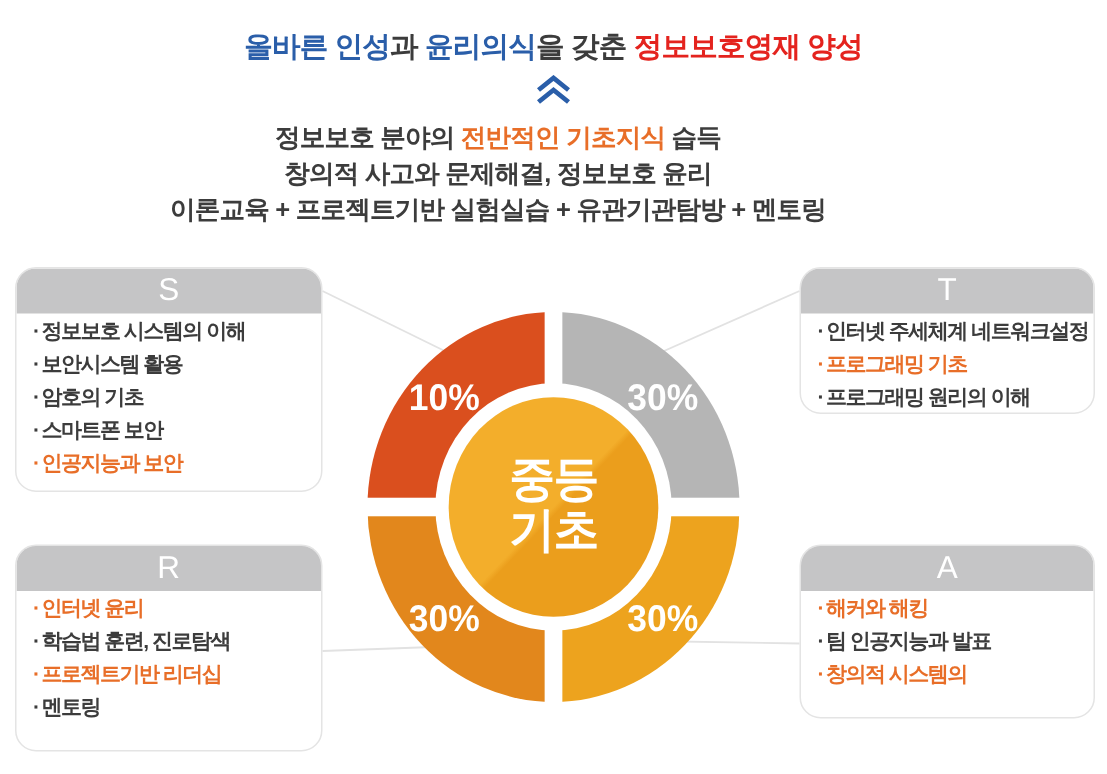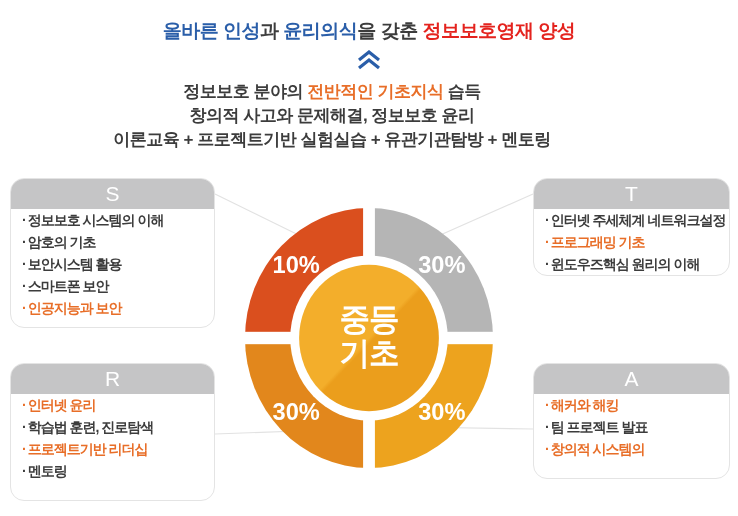--- a/index.html
+++ b/index.html
@@ -84,51 +84,51 @@
     <line x1="215" y1="194" x2="325" y2="248" stroke="#e2e2e2" stroke-width="1.2"></line>
     <line x1="533" y1="194" x2="411" y2="248" stroke="#e2e2e2" stroke-width="1.2"></line>
     <line x1="215" y1="434" x2="325" y2="430" stroke="#e2e2e2" stroke-width="1.2"></line>
     <line x1="533" y1="429" x2="411" y2="427" stroke="#e2e2e2" stroke-width="1.2"></line>
   </svg>
 
   <div class="box box-s">
     <div class="box-header">S</div>
     <ul>
       <li>정보보호 시스템의 이해</li>
+      <li>보안시스템 활용</li>
       <li>암호의 기초</li>
-      <li>보안시스템 활용</li>
       <li>스마트폰 보안</li>
       <li class="hl">인공지능과 보안</li>
     </ul>
   </div>
 
   <div class="box box-t">
     <div class="box-header">T</div>
     <ul>
       <li>인터넷 주세체계 네트워크설정</li>
       <li class="hl">프로그래밍 기초</li>
-      <li>윈도우즈핵심 원리의 이해</li>
+      <li>프로그래밍 원리의 이해</li>
     </ul>
   </div>
 
   <div class="box box-r">
     <div class="box-header">R</div>
     <ul>
       <li class="hl">인터넷 윤리</li>
       <li>학습법 훈련, 진로탐색</li>
       <li class="hl">프로젝트기반 리더십</li>
       <li>멘토링</li>
     </ul>
   </div>
 
   <div class="box box-a">
     <div class="box-header">A</div>
     <ul>
       <li class="hl">해커와 해킹</li>
-      <li>팀 프로젝트 발표</li>
+      <li>팀 인공지능과 발표</li>
       <li class="hl">창의적 시스템의</li>
     </ul>
   </div>
 
   <svg class="donut" viewBox="0 0 256 256" preserveAspectRatio="none">
     <defs>
       <linearGradient id="cg" x1="0" y1="0" x2="1" y2="1">
         <stop offset="0" stop-color="#f3ae2b"></stop>
         <stop offset="0.5" stop-color="#f3ae2b"></stop>
         <stop offset="0.52" stop-color="#eb9e1c"></stop>

